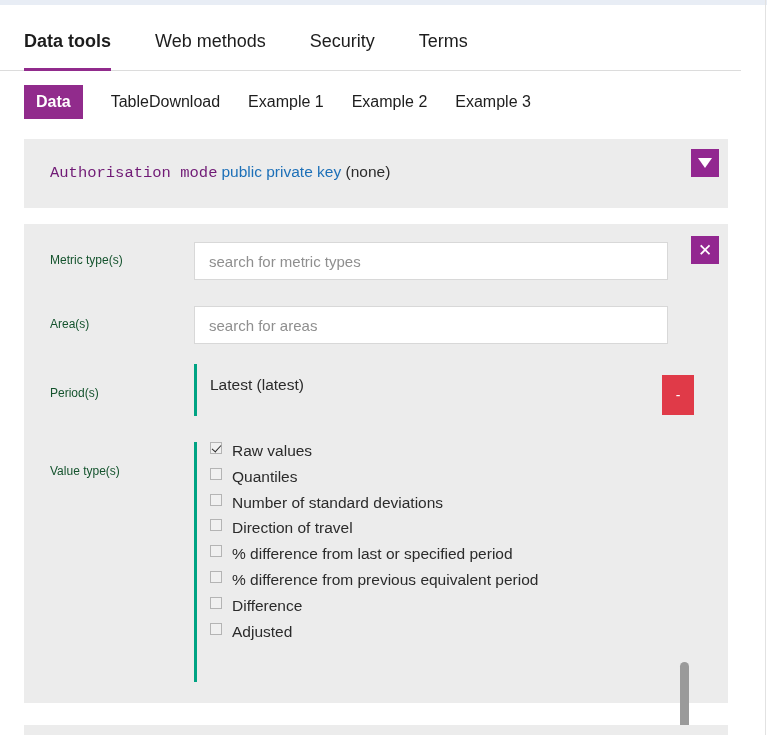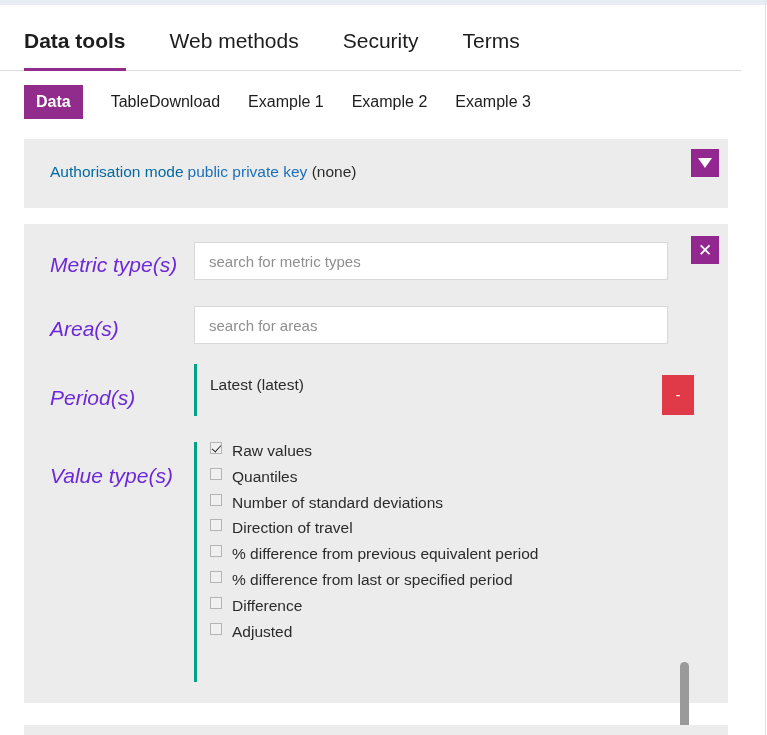--- a/index.html
+++ b/index.html
@@ -31,21 +31,21 @@
     position: absolute;
     left: 0; top: 27px;
     width: 741px;
     height: 44px;
     border-bottom: 1px solid #dcdcdc;
     display: flex;
     align-items: flex-start;
     padding-left: 24px;
   }
   .ptab {
-    font-size: 21px;
+    font-size: 18px;
     color: #1d1d1d;
     padding: 0 0 13px 0;
     margin-right: 0;
     line-height: 28px;
     white-space: nowrap;
     cursor: pointer;
     position: relative;
   }
   .ptab.active {
     font-weight: bold;
@@ -85,21 +85,21 @@
   #panel-query { top: 224px; height: 479px; }
   #panel-next  { top: 725px; height: 22px; }
 
   .auth-row {
     position: absolute;
     left: 26px; top: 24px;
     font-size: 15.5px;
     color: #2b2b2b;
     white-space: nowrap;
   }
-  .auth-label { color: #0369a1; }
+  .auth-label { color: #701a75; font-family: Liberation Mono, monospace; }
   .auth-link {
     color: #1d70b8;
     margin-left: 4px;
     cursor: pointer;
   }
   .auth-none { color: #2b2b2b; }
 
   
   .sq-btn {
     position: absolute;
@@ -129,24 +129,23 @@
     font-weight: 400;
     color: #ffffff;
     line-height: 17px;
   }
 
   
   .frow { position: absolute; left: 0; width: 704px; }
   .flabel {
     position: absolute;
     left: 26px;
-    font-size: 21px;
-    color: #6d28d9;
-    white-space: nowrap;
-    font-style: italic;
+    font-size: 12px;
+    color: #14532d;
+    white-space: nowrap;
   }
   .finput {
     position: absolute;
     left: 170px;
     width: 474px;
     height: 38px;
     background: #ffffff;
     border: 1px solid #d8d8d8;
     font-size: 15px;
     color: #2b2b2b;
@@ -324,25 +323,25 @@
           <div class="cb-item">
             <span class="cb-box"></span>
             <span class="cb-text">Number of standard deviations</span>
           </div>
           <div class="cb-item">
             <span class="cb-box"></span>
             <span class="cb-text">Direction of travel</span>
           </div>
           <div class="cb-item">
             <span class="cb-box"></span>
+            <span class="cb-text">% difference from last or specified period</span>
+          </div>
+          <div class="cb-item">
+            <span class="cb-box"></span>
             <span class="cb-text">% difference from previous equivalent period</span>
-          </div>
-          <div class="cb-item">
-            <span class="cb-box"></span>
-            <span class="cb-text">% difference from last or specified period</span>
           </div>
           <div class="cb-item">
             <span class="cb-box"></span>
             <span class="cb-text">Difference</span>
           </div>
           <div class="cb-item">
             <span class="cb-box"></span>
             <span class="cb-text">Adjusted</span>
           </div>
         </div>

